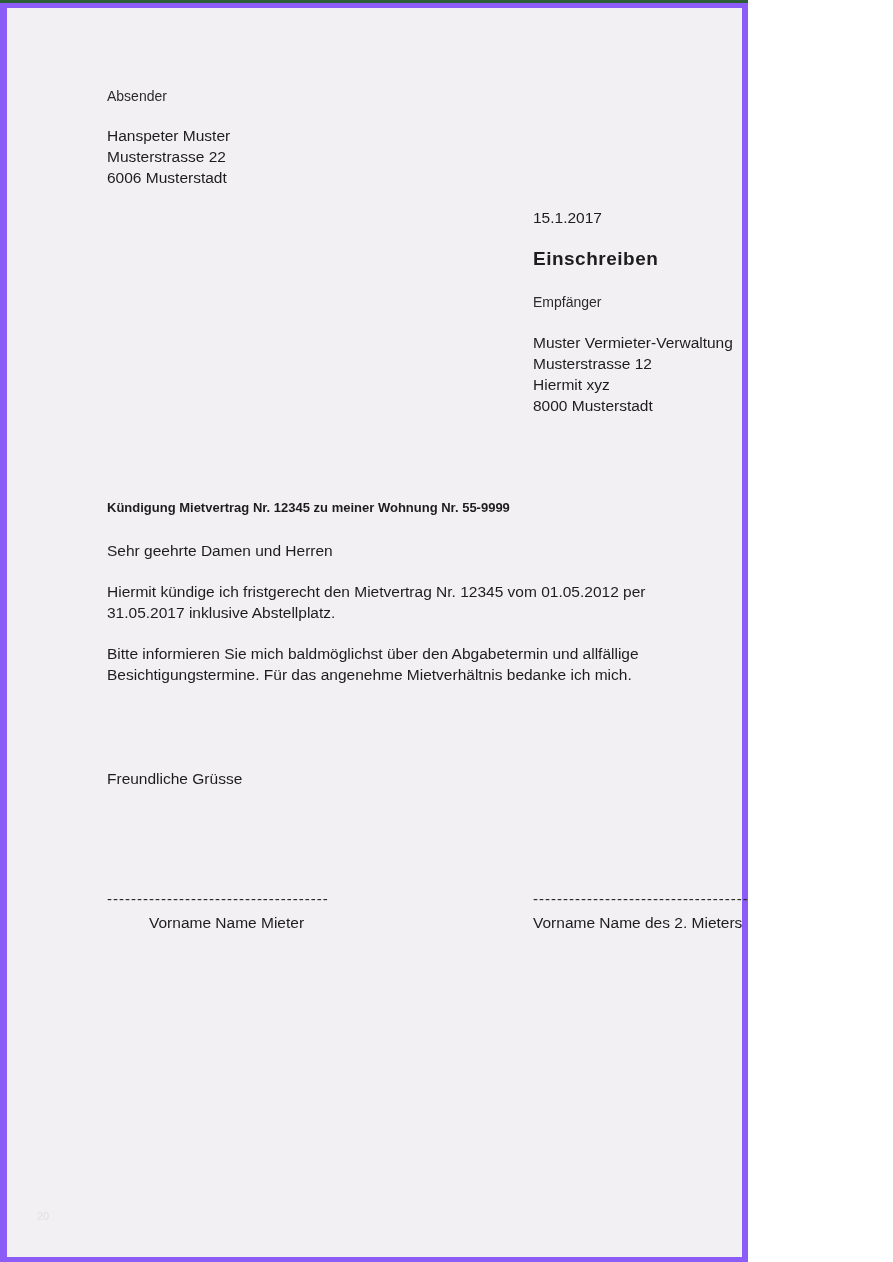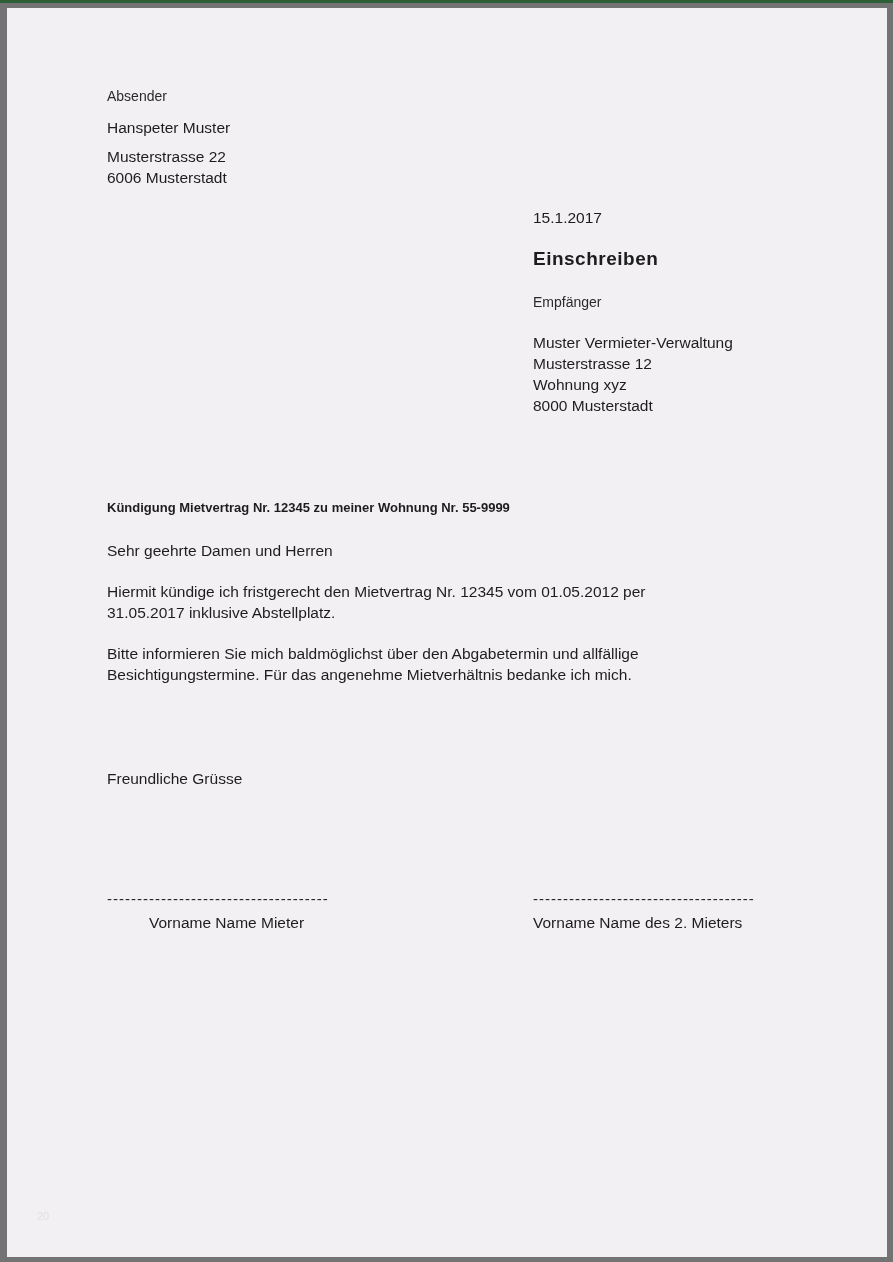--- a/index.html
+++ b/index.html
@@ -1,20 +1,20 @@
 <!DOCTYPE html>
 <html><head>
 <meta charset="utf-8">
 <style>
   html,body{margin:0;padding:0;}
   body{font-family:"Liberation Sans","DejaVu Sans",sans-serif;}
   .page{
     position:relative;
-    width:893px;height:1262px;
-    background:#737373;
+    width:748px;height:1262px;
+    background:#8b5cf6;
     overflow:hidden;
   }
   .page::before{
     content:"";
     position:absolute;left:0;top:0;right:0;height:3px;
     background:#2c5f35;
   }
   .paper{
     position:absolute;
     left:7px;top:8px;right:6px;bottom:5px;
@@ -27,30 +27,30 @@
   .dash{font-size:15px;letter-spacing:1px;color:#2a2a2c;overflow:hidden;max-width:222px;}
   .watermark{font-size:11px;color:#e2dfe2;}
 </style>
 </head>
 <body>
 
 <div class="page">
   <div class="paper"></div>
 
   <div class="abs label" style="left:107px;top:86px;">Absender</div>
-  <div class="abs" style="left:107px;top:117px;">Hanspeter Muster</div>
+  <div class="abs" style="left:107px;top:125px;">Hanspeter Muster</div>
   <div class="abs" style="left:107px;top:146px;">Musterstrasse 22</div>
   <div class="abs" style="left:107px;top:167px;">6006 Musterstadt</div>
 
   <div class="abs" style="left:533px;top:207px;">15.1.2017</div>
   <div class="abs h1" style="left:533px;top:248px;">Einschreiben</div>
   <div class="abs label" style="left:533px;top:292px;">Empfänger</div>
   <div class="abs" style="left:533px;top:332px;">Muster Vermieter-Verwaltung</div>
   <div class="abs" style="left:533px;top:353px;">Musterstrasse 12</div>
-  <div class="abs" style="left:533px;top:374px;">Wohnung xyz</div>
+  <div class="abs" style="left:533px;top:374px;">Hiermit xyz</div>
   <div class="abs" style="left:533px;top:395px;">8000 Musterstadt</div>
 
   <div class="abs subject" style="left:107px;top:497px;">Kündigung Mietvertrag Nr. 12345 zu meiner Wohnung Nr. 55-9999</div>
 
   <div class="abs" style="left:107px;top:540px;">Sehr geehrte Damen und Herren</div>
 
   <div class="abs" style="left:107px;top:581px;">Hiermit kündige ich fristgerecht den Mietvertrag Nr. 12345 vom 01.05.2012 per</div>
   <div class="abs" style="left:107px;top:602px;">31.05.2017 inklusive Abstellplatz.</div>
 
   <div class="abs" style="left:107px;top:664px;">Besichtigungstermine. Für das angenehme Mietverhältnis bedanke ich mich.</div>

